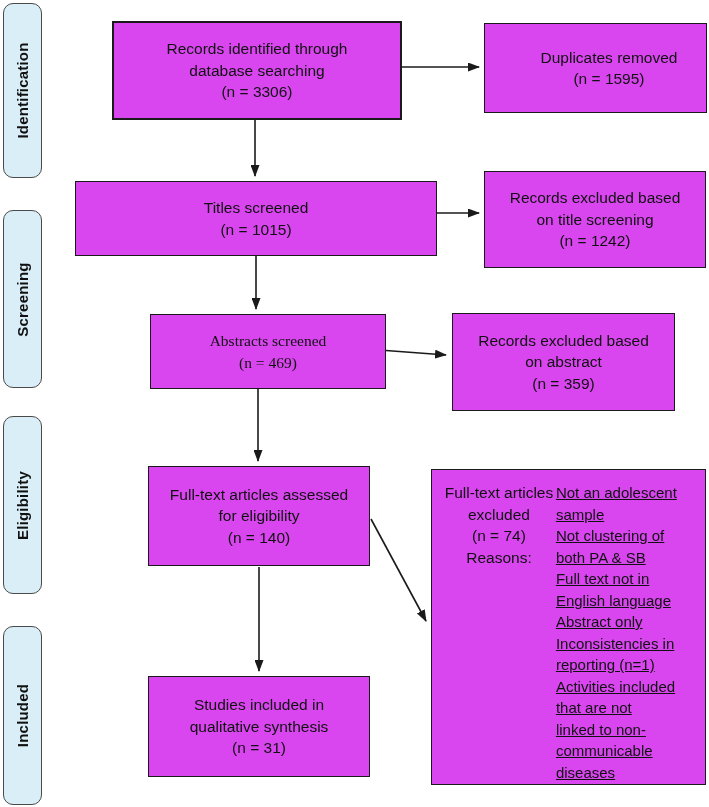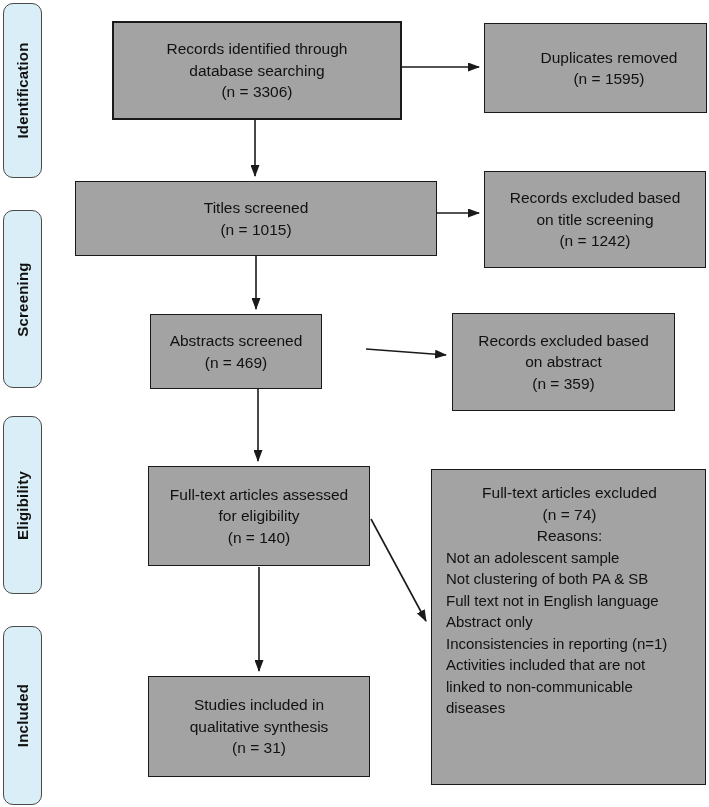--- a/index.html
+++ b/index.html
@@ -36,55 +36,56 @@
     transform: rotate(-90deg);
     white-space: nowrap;
     font-weight: bold;
     font-size: 15px;
     color: #111111;
     letter-spacing: 0.2px;
   }
   
   .box {
     position: absolute;
-    background: #a3a3a3;
+    background: #d946ef;
     border: 1.6px solid #1a1a1a;
     box-sizing: border-box;
     display: flex;
     align-items: center;
     justify-content: center;
   }
   .box .box-text {
     white-space: pre-line;
     text-align: center;
     font-size: 15.5px;
     line-height: 21.5px;
     color: #111111;
   }
   
   .box.excluded-big {
-    flex-direction: column;
+    flex-direction: row;
     align-items: stretch;
     justify-content: flex-start;
     padding: 12px 10px 10px 12px;
   }
   .box.excluded-big .box-header {
     white-space: pre-line;
     text-align: center;
     font-size: 15.5px;
     line-height: 21.5px;
     color: #111111;
   }
   .box.excluded-big .box-reasons {
     white-space: pre-line;
     text-align: left;
     font-size: 15px;
     line-height: 21.5px;
     color: #111111;
     padding-left: 2px;
+    text-decoration: underline;
   }
 </style>
 </head>
 <body>
 
 <div class="canvas">
 
   <svg class="arrows" viewBox="0 0 709 807" xmlns="http://www.w3.org/2000/svg">
     <defs>
       <marker id="ah" markerUnits="userSpaceOnUse" markerWidth="12" markerHeight="9" refX="11" refY="4.5" orient="auto">
@@ -129,21 +130,21 @@
     <div class="box-text">Titles screened
 (n = 1015)</div>
   </div>
 
   <div class="box" style="left:484px; top:171px; width:222px; height:97px;">
     <div class="box-text">Records excluded based
 on title screening
 (n = 1242)</div>
   </div>
 
-  <div class="box" style="left:150px; top:314px; width:172px; height:75px;">
+  <div class="box" style="left:150px; top:314px; width:236px; height:75px;font-family:Liberation Serif, serif;">
     <div class="box-text">Abstracts screened
 (n = 469)</div>
   </div>
 
   <div class="box" style="left:452px; top:313px; width:223px; height:98px;">
     <div class="box-text">Records excluded based
 on abstract
 (n = 359)</div>
   </div>
 

